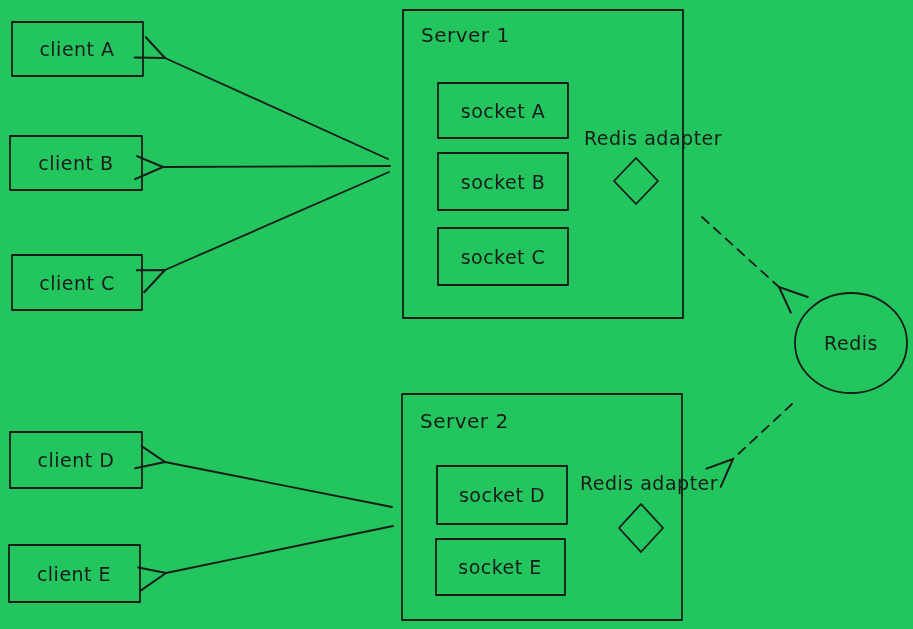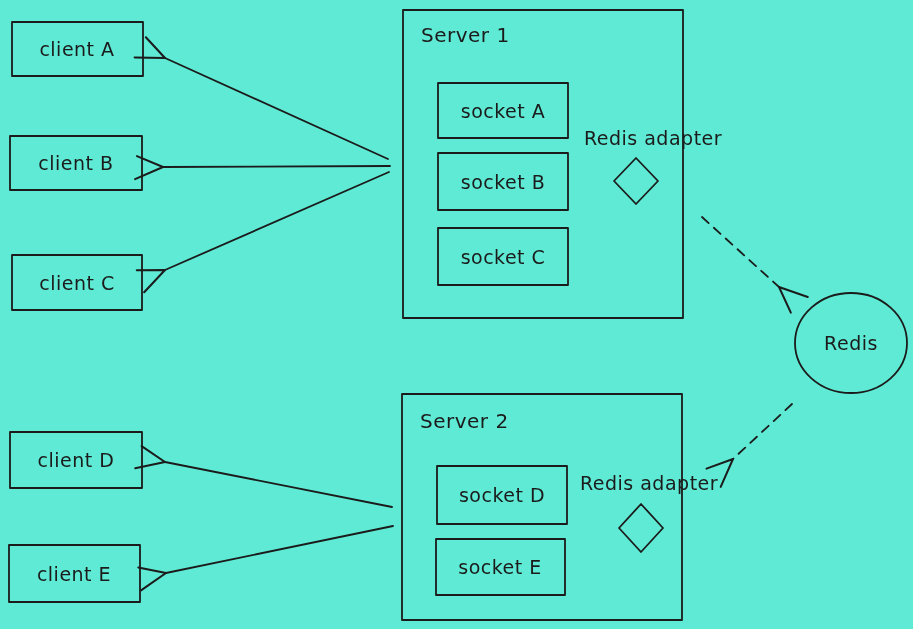--- a/index.html
+++ b/index.html
@@ -7,21 +7,21 @@
     padding: 0;
     background: #ffffff;
     width: 913px;
     height: 629px;
     overflow: hidden;
   }
   .canvas-wrap {
     position: relative;
     width: 913px;
     height: 629px;
-    background: #5eead4;
+    background: #22c55e;
   }
   svg { display: block; }
   .diagram-text {
     font-family: "DejaVu Sans", sans-serif;
     font-size: 19px;
     letter-spacing: 0.5px;
   }
   .title-text {
     font-family: "DejaVu Sans", sans-serif;
     font-size: 20px;

